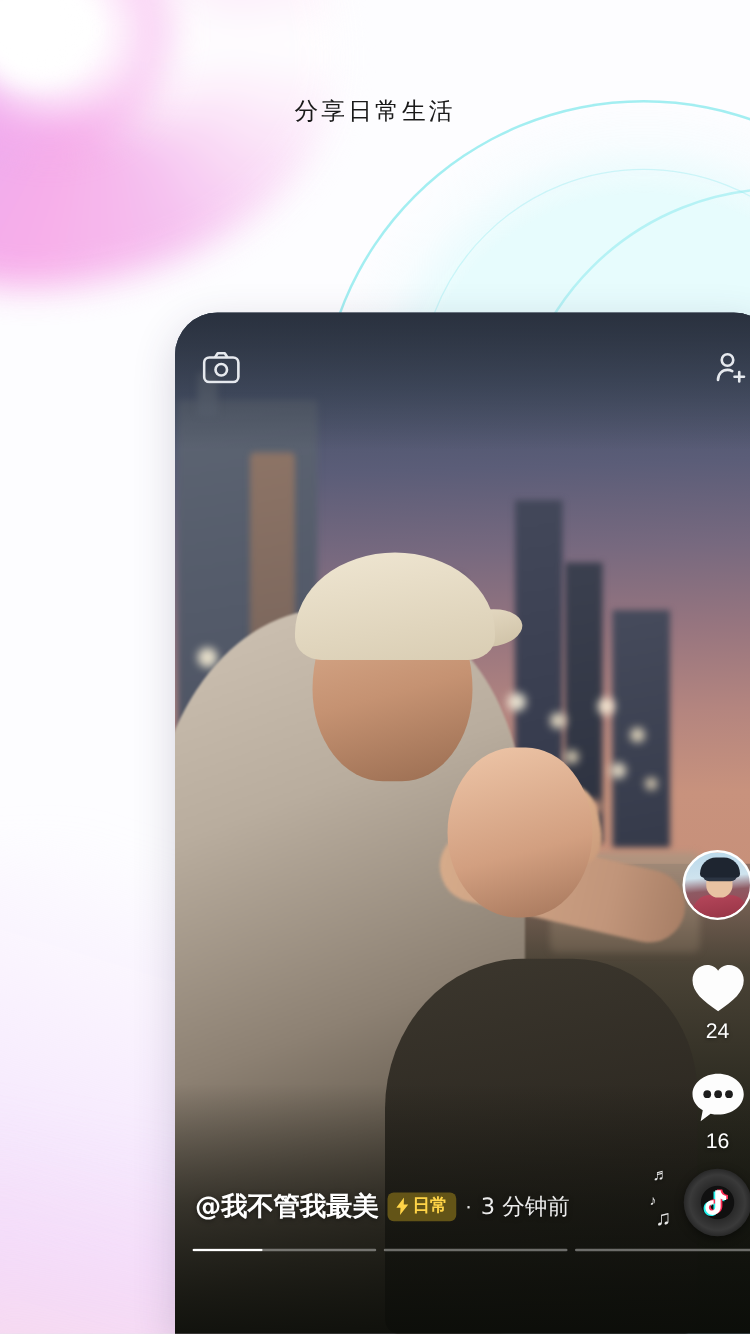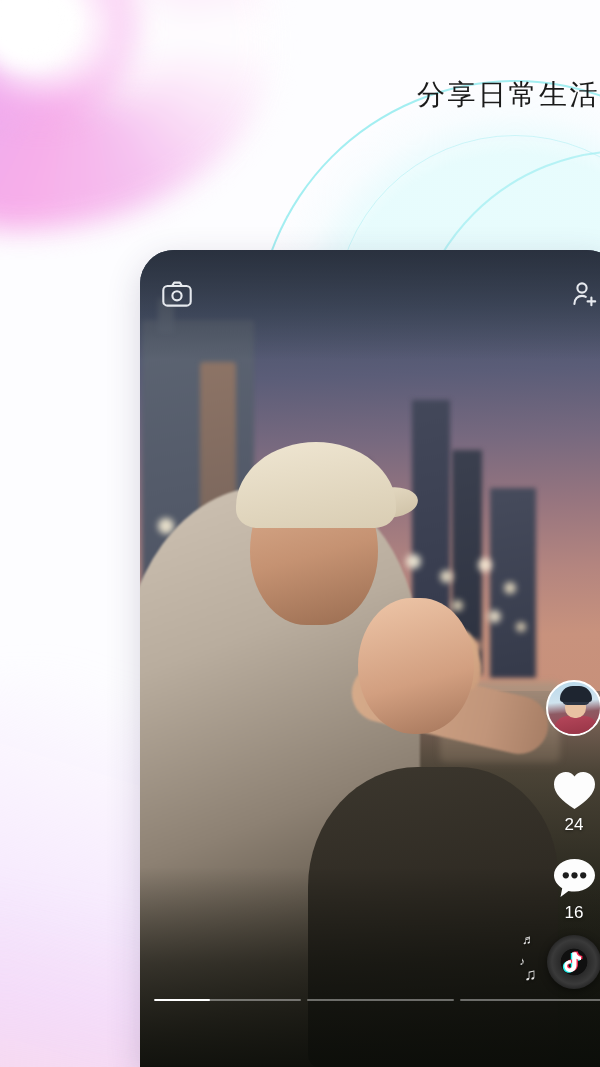--- a/index.html
+++ b/index.html
@@ -99,24 +99,23 @@
     font-size:62px; line-height:1.04; font-weight:900;
     letter-spacing:1px; color:#121212;
     font-family:"DejaVu Sans","Liberation Sans",sans-serif;
     -webkit-text-stroke:1.6px #121212;
   }
   #title-badge {
     position:absolute; right:-42px; top:-6px;
     width:36px; height:36px;
   }
   #subtitle {
-    margin-top:20px; font-size:28px; color:#1a1a1a;
+    margin-top:20px; font-size:19px; color:#1a1a1a;
     font-weight:500; letter-spacing:2.5px;
     font-family:"DejaVu Sans","Liberation Sans",sans-serif;
-    text-align:right;
   }
 
   
   #phone {
     position:absolute; left:100px; top:250px;
     width:481px; height:817px;
     border-radius:34px 34px 0 0;
     overflow:hidden;
     box-shadow:0 10px 34px rgba(60,50,90,.20);
     z-index:6;
@@ -430,20 +429,31 @@
 
   <div id="disc">
     <svg width="26" height="26" viewBox="0 0 26 26">
       <path d="M15.4 3.2 c0.4 2.6 2.0 4.2 4.6 4.5 v3.3 c-1.6 0.1 -3.1 -0.4 -4.5 -1.3 v6.7 c0 3.8 -2.8 6.5 -6.2 6.5 c-3.5 0 -6.0 -2.7 -6.0 -6.0 c0 -3.6 2.9 -6.2 6.6 -5.7 v3.5 c-0.4 -0.1 -0.9 -0.2 -1.3 -0.2 c-1.4 0 -2.5 1.0 -2.5 2.4 c0 1.4 1.1 2.5 2.5 2.5 c1.5 0 2.6 -1.2 2.6 -2.8 V3.2 z" fill="#25f4ee" transform="translate(-1.4,0.9)"></path>
       <path d="M15.4 3.2 c0.4 2.6 2.0 4.2 4.6 4.5 v3.3 c-1.6 0.1 -3.1 -0.4 -4.5 -1.3 v6.7 c0 3.8 -2.8 6.5 -6.2 6.5 c-3.5 0 -6.0 -2.7 -6.0 -6.0 c0 -3.6 2.9 -6.2 6.6 -5.7 v3.5 c-0.4 -0.1 -0.9 -0.2 -1.3 -0.2 c-1.4 0 -2.5 1.0 -2.5 2.4 c0 1.4 1.1 2.5 2.5 2.5 c1.5 0 2.6 -1.2 2.6 -2.8 V3.2 z" fill="#fe2c55" transform="translate(1.4,-0.7)"></path>
       <path d="M15.4 3.2 c0.4 2.6 2.0 4.2 4.6 4.5 v3.3 c-1.6 0.1 -3.1 -0.4 -4.5 -1.3 v6.7 c0 3.8 -2.8 6.5 -6.2 6.5 c-3.5 0 -6.0 -2.7 -6.0 -6.0 c0 -3.6 2.9 -6.2 6.6 -5.7 v3.5 c-0.4 -0.1 -0.9 -0.2 -1.3 -0.2 c-1.4 0 -2.5 1.0 -2.5 2.4 c0 1.4 1.1 2.5 2.5 2.5 c1.5 0 2.6 -1.2 2.6 -2.8 V3.2 z" fill="#ffffff"></path>
     </svg>
   </div>
 
   <div id="caption">
+    <div id="cap-line1">
+      <span id="cap-user">@我不管我最美</span>
+      <span id="cap-badge">
+        <svg width="10" height="14" viewBox="0 0 10 14">
+          <path d="M6.2 0 L0 8.1 h3.4 L3.0 14 L9.6 5.6 H6.0 Z" fill="#ffd447"></path>
+        </svg>
+        <span>日常</span>
+      </span>
+      <span id="cap-dot">·</span>
+      <span id="cap-time">3 分钟前</span>
+    </div>
   </div>
 
   <div id="progress">
     <div class="pseg">
         <div class="pfill" style="width:38%"></div>
       </div>
     <div class="pseg">
         <div class="pfill" style="width:0%"></div>
       </div>
     <div class="pseg">

